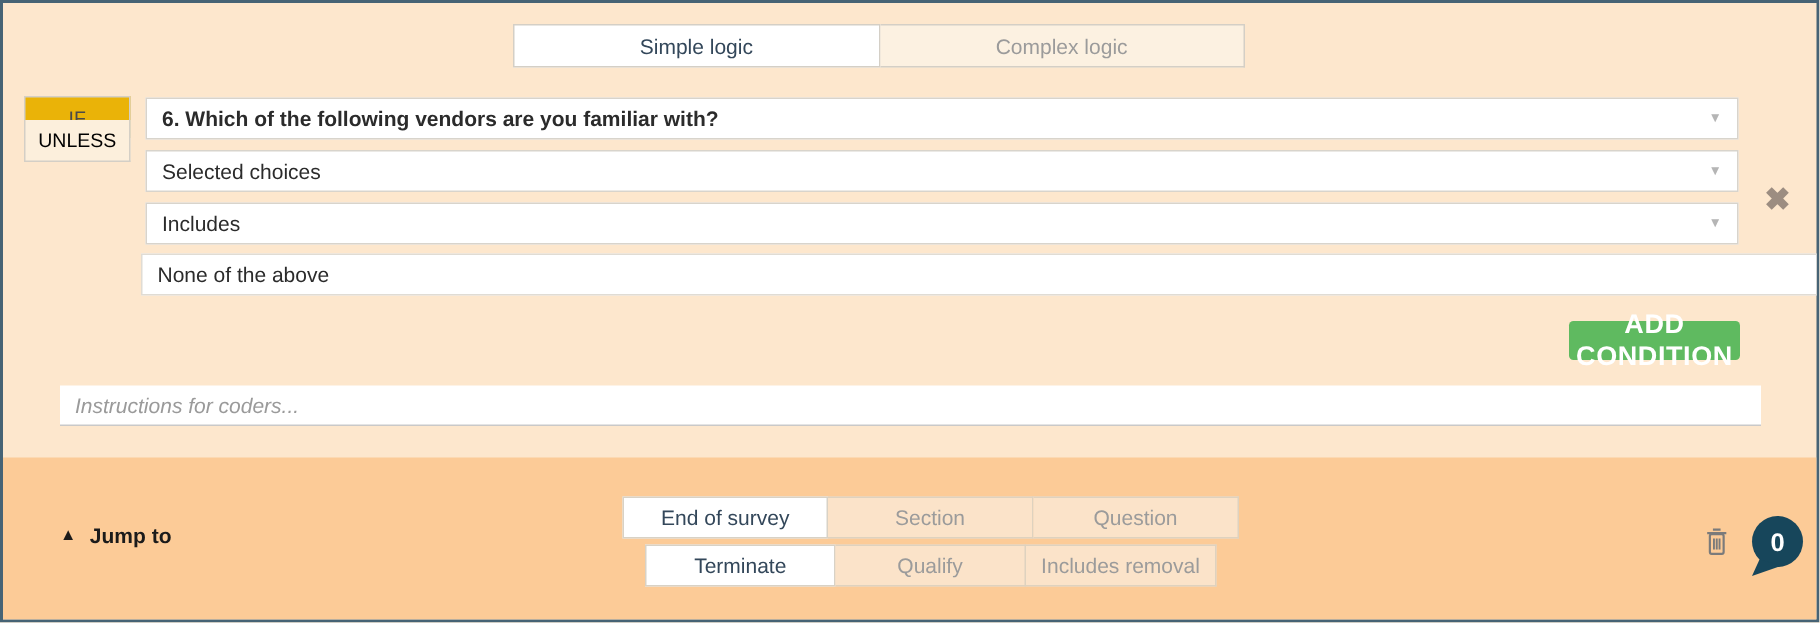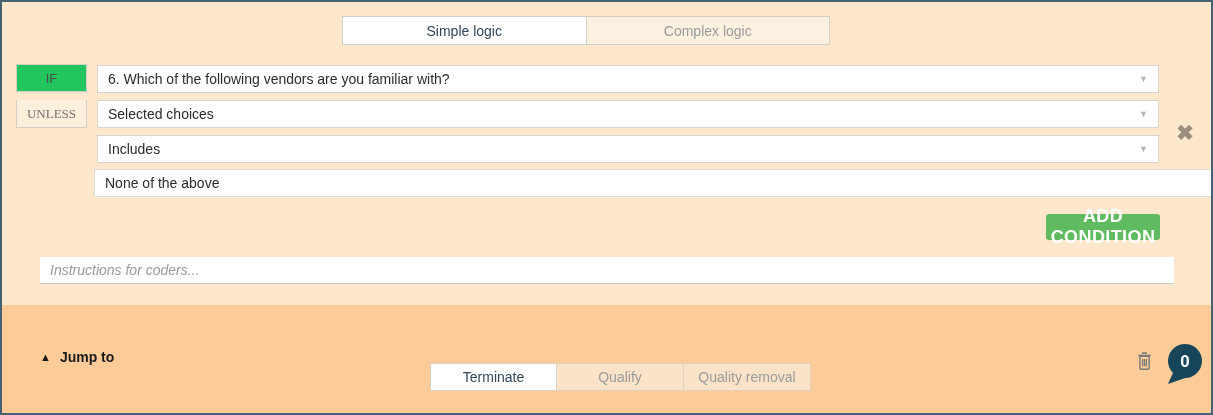--- a/index.html
+++ b/index.html
@@ -22,32 +22,32 @@
   }
   .tab.active { background: #ffffff; color: #33475a; }
   .tab.inactive { background: #fcf1e1; color: #9b9b9b; border-left: none; }
 
   
   .mode-btn {
     position: absolute; left: 14px; width: 71px; height: 28px;
     display: flex; align-items: center; justify-content: center;
     font-size: 13px; border: 1px solid #d4cfc6; cursor: pointer;
   }
-  .mode-if { top: 62px; background: #22c55e; color: #4a4a4a; }
-  .mode-unless { top: 98px; background: #fcefdc; color: #737373; border-top: none; font-family: Liberation Serif, serif; }
+  .mode-if { top: 62px; background: #eab308; color: #4a4a4a; }
+  .mode-unless { top: 78px; background: #fcefdc; color: #000000; border-top: none; }
 
   
   .field-row {
     position: absolute; left: 95px; width: 1062px; height: 28px;
     background: #ffffff; border: 1px solid #d8d4cc;
     display: flex; align-items: center;
     padding: 0 30px 0 10px;
     font-size: 14px; color: #2b2b2b;
   }
-  .row-q  { top: 63px; }
+  .row-q  { top: 63px; font-weight: bold; }
   .row-s  { top: 98px; }
   .row-o  { top: 133px; }
   .row-v  { top: 167px; left: 92px; width: 1210px; padding-right: 26px; border-color: #e0dcd4; }
   .dd-arrow {
     position: absolute; right: 10px; top: 50%; transform: translateY(-50%);
     font-size: 9px; color: #b5b5b5; line-height: 1;
   }
 
   
   .close-x {
@@ -146,25 +146,30 @@
 
   <input class="instructions" type="text" placeholder="Instructions for coders..." style="">
 
   <div class="footer"></div>
 
   <div class="jump-toggle">
     <span class="jump-arrow">▲</span>
     <span class="jump-label">Jump to</span>
   </div>
 
+  <div class="jump-row jump-row-1">
+    <div class="jump-btn active">End of survey</div>
+    <div class="jump-btn inactive">Section</div>
+    <div class="jump-btn inactive">Question</div>
+  </div>
 
   <div class="jump-row jump-row-2">
     <div class="jump-btn active">Terminate</div>
     <div class="jump-btn inactive">Qualify</div>
-    <div class="jump-btn inactive">Quality removal</div>
+    <div class="jump-btn inactive">Includes removal</div>
   </div>
 
   <div class="trash-btn">
     <svg width="17" height="20" viewBox="0 0 20 23" fill="none">
       <path d="M7 2.2 H13" stroke="#7b7b7b" stroke-width="1.8"></path>
       <path d="M2.5 5 H17.5" stroke="#7b7b7b" stroke-width="1.8"></path>
       <rect x="4.6" y="5.8" width="10.8" height="15.4" rx="1.4" stroke="#7b7b7b" stroke-width="1.7"></rect>
       <path d="M7.8 9.2 V17.8 M10 9.2 V17.8 M12.2 9.2 V17.8" stroke="#7b7b7b" stroke-width="1.5"></path>
     </svg>
   </div>

